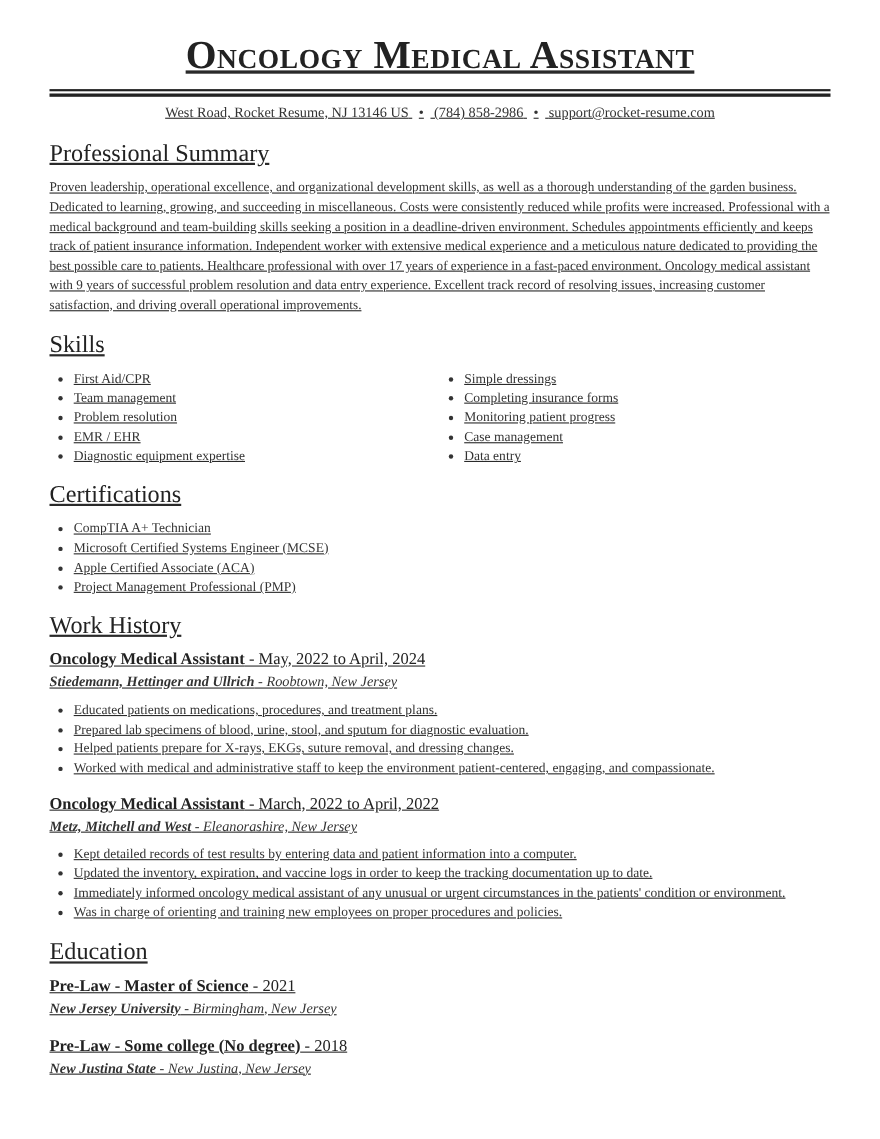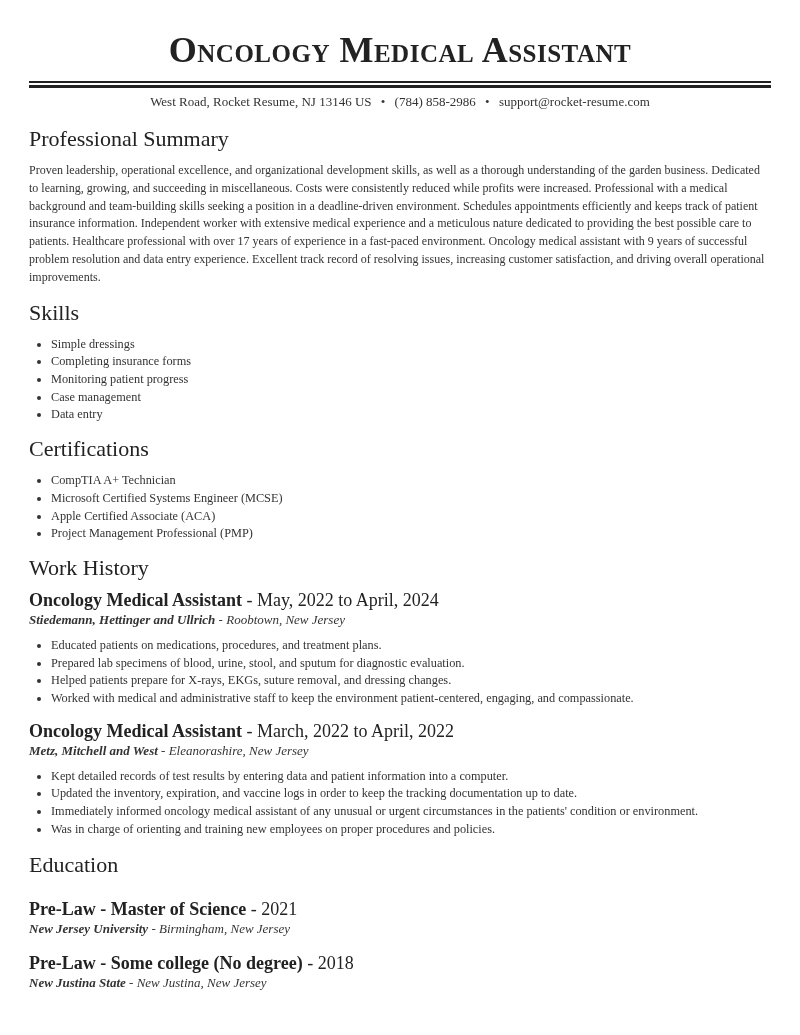--- a/index.html
+++ b/index.html
@@ -1,21 +1,21 @@
 <!DOCTYPE html>
 <html><head>
 <meta charset="utf-8">
 <style>
   html, body { margin: 0; padding: 0; background: #fff; }
   body {
     width: 800px; height: 1035px; overflow: hidden;
     font-family: "Liberation Serif", "DejaVu Serif", serif;
     color: #2a2a2a;
   }
-  .page { position: relative; padding: 0 29px; }
+  .page { position: relative; padding: 0 45px; text-decoration: underline; }
   .name {
     text-align: center; margin: 0; padding-top: 28px;
     font-size: 36px; font-weight: bold; font-variant: small-caps;
     letter-spacing: 0.5px; color: #222; line-height: 44px;
   }
   .rules { margin-top: 9px; }
   .rule1 { height: 2px; background: #222; }
   .rule2 { height: 3px; background: #222; margin-top: 2px; }
   .contact {
     text-align: center; font-size: 13px; margin-top: 5px; line-height: 18px; color: #333;
@@ -31,27 +31,27 @@
   .skills h2 { margin-top: 12px; }
   ul { margin: 0; padding: 0 0 0 22px; list-style: disc; }
   li { font-size: 12.3px; line-height: 17.7px; color: #333; }
   .skills-grid { display: flex; margin-top: 9px; }
   .skills-grid ul { width: 364px; }
   .certs h2 { margin-top: 11px; }
   .certs ul { margin-top: 9px; }
   .work h2 { margin-top: 11px; }
   .job { margin-top: 9px; }
   .job + .job { margin-top: 14px; }
-  .job-title { font-size: 18px; line-height: 19px; color: #222; }
+  .job-title { font-size: 15px; line-height: 19px; color: #222; }
   .job-title b { font-weight: bold; }
   .job-company { font-size: 13px; line-height: 19px; font-style: italic; color: #333; }
   .job-company b { font-weight: bold; }
   .job ul { margin-top: 8px; }
   .edu h2 { margin-top: 12px; }
-  .school { margin-top: 21px; }
+  .school { margin-top: 9px; }
   .school + .school { margin-top: 16px; }
 </style>
 </head>
 <body>
 
 <div class="page">
   <h1 class="name">Oncology Medical Assistant</h1>
   <div class="rules">
     <div class="rule1"></div>
     <div class="rule2"></div>
@@ -65,20 +65,27 @@
   </div>
 
   <section class="summary">
     <h2>Professional Summary</h2>
     <p>Proven leadership, operational excellence, and organizational development skills, as well as a thorough understanding of the garden business. Dedicated to learning, growing, and succeeding in miscellaneous. Costs were consistently reduced while profits were increased. Professional with a medical background and team-building skills seeking a position in a deadline-driven environment. Schedules appointments efficiently and keeps track of patient insurance information. Independent worker with extensive medical experience and a meticulous nature dedicated to providing the best possible care to patients. Healthcare professional with over 17 years of experience in a fast-paced environment. Oncology medical assistant with 9 years of successful problem resolution and data entry experience. Excellent track record of resolving issues, increasing customer satisfaction, and driving overall operational improvements.</p>
   </section>
 
   <section class="skills">
     <h2>Skills</h2>
     <div class="skills-grid">
+      <ul>
+        <li>First Aid/CPR</li>
+        <li>Team management</li>
+        <li>Problem resolution</li>
+        <li>EMR / EHR</li>
+        <li>Diagnostic equipment expertise</li>
+      </ul>
       <ul>
         <li>Simple dressings</li>
         <li>Completing insurance forms</li>
         <li>Monitoring patient progress</li>
         <li>Case management</li>
         <li>Data entry</li>
       </ul>
     </div>
   </section>
 

